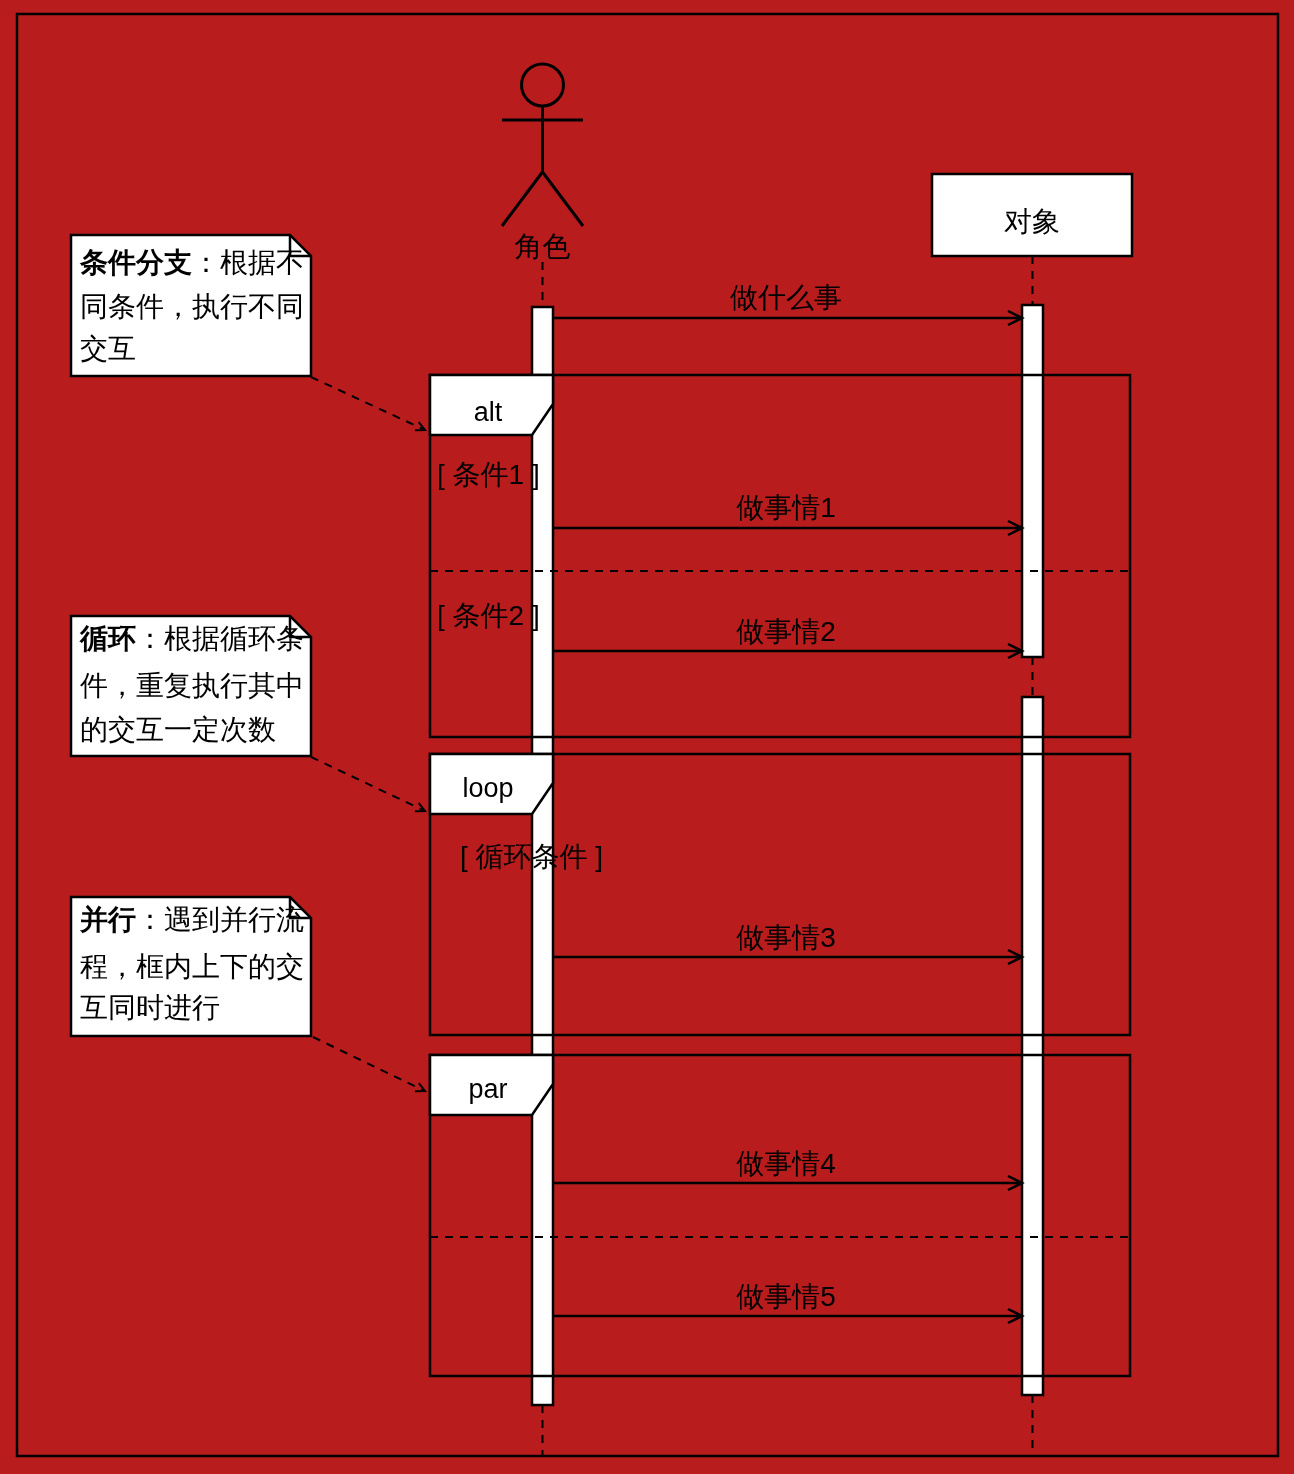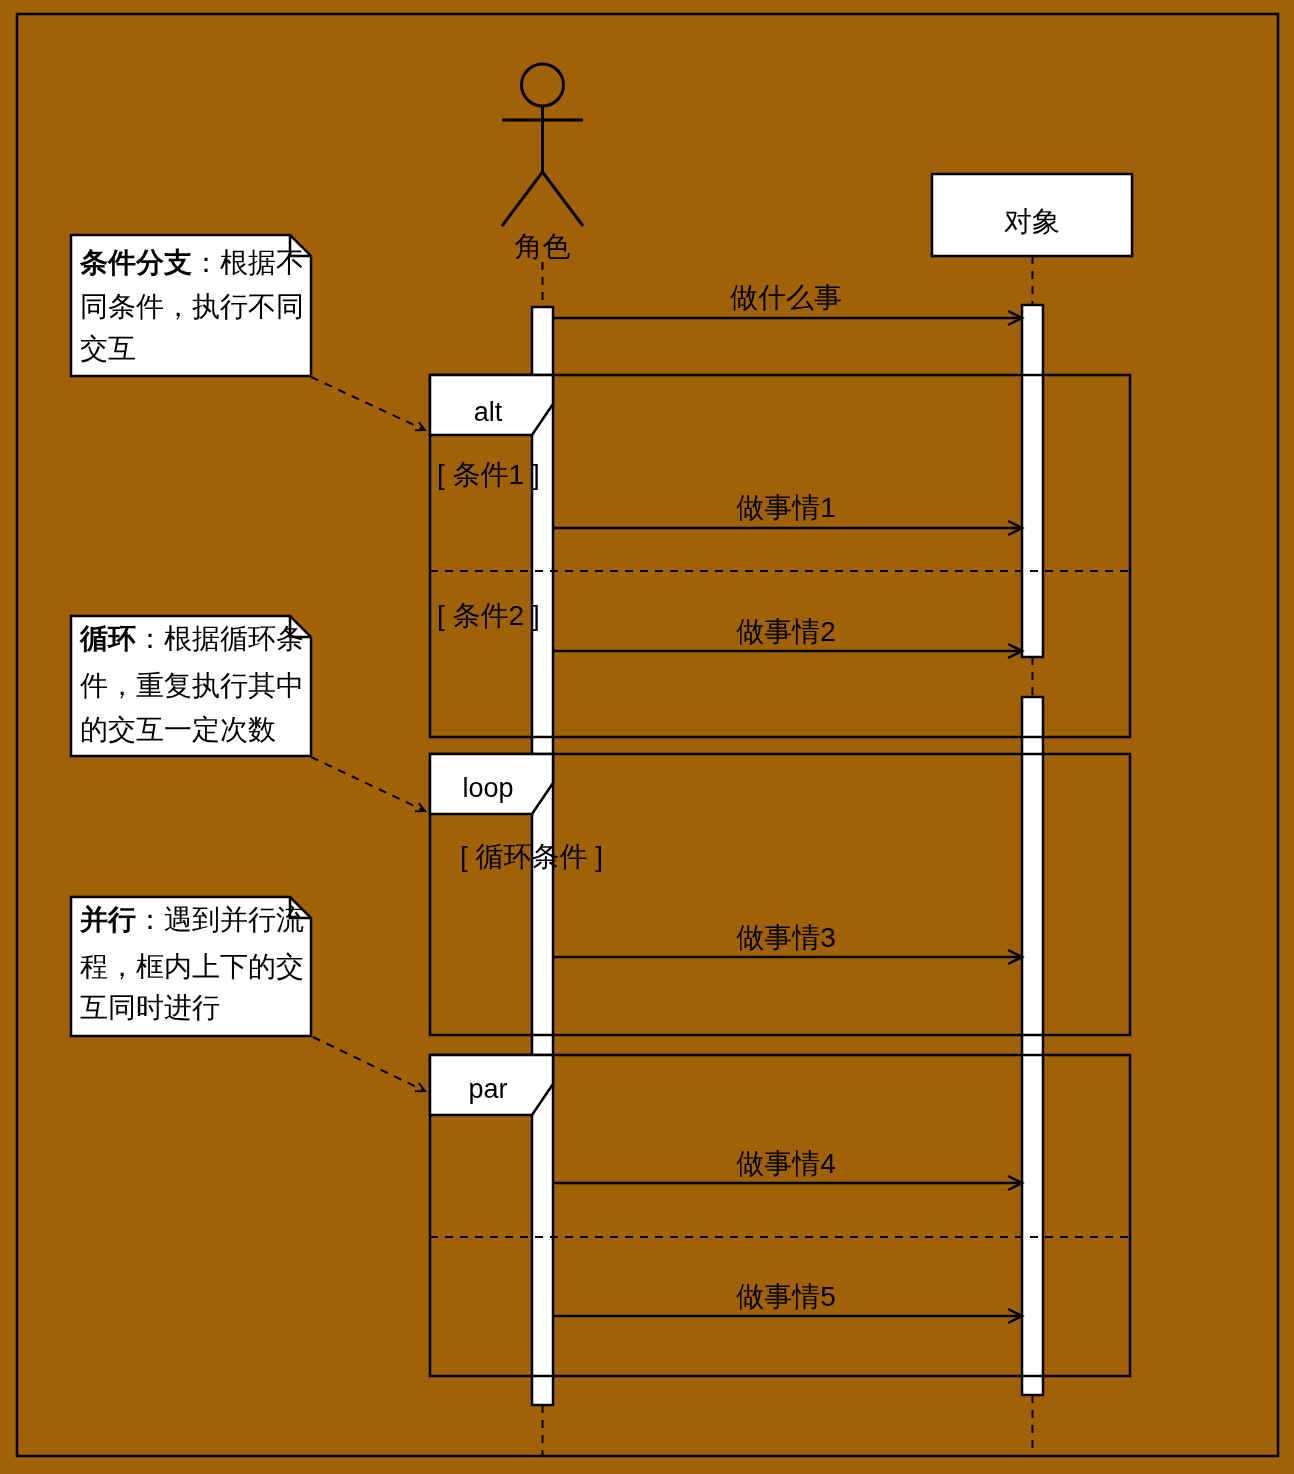--- a/index.html
+++ b/index.html
@@ -1,16 +1,16 @@
 <!DOCTYPE html>
 <html><head>
 <meta charset="utf-8">
 <style>
   html,body{margin:0;padding:0;background:#ffffff;}
-  .stage{position:relative;width:1294px;height:1474px;background:#a16207;}
+  .stage{position:relative;width:1294px;height:1474px;background:#b91c1c;}
   svg{display:block;}
   text{font-family:"Liberation Sans",sans-serif;fill:#000000;}
   .t28{font-size:28px;}
   .op{font-size:27px;}
   .mid{text-anchor:middle;}
   .bold{font-weight:bold;}
   .ln{stroke:#000000;stroke-width:2.5;fill:none;}
   .thin{stroke:#000000;stroke-width:2;fill:none;}
   .dash{stroke-dasharray:8 7;}
   .whitefill{fill:#ffffff;stroke:#000000;stroke-width:2.5;}

